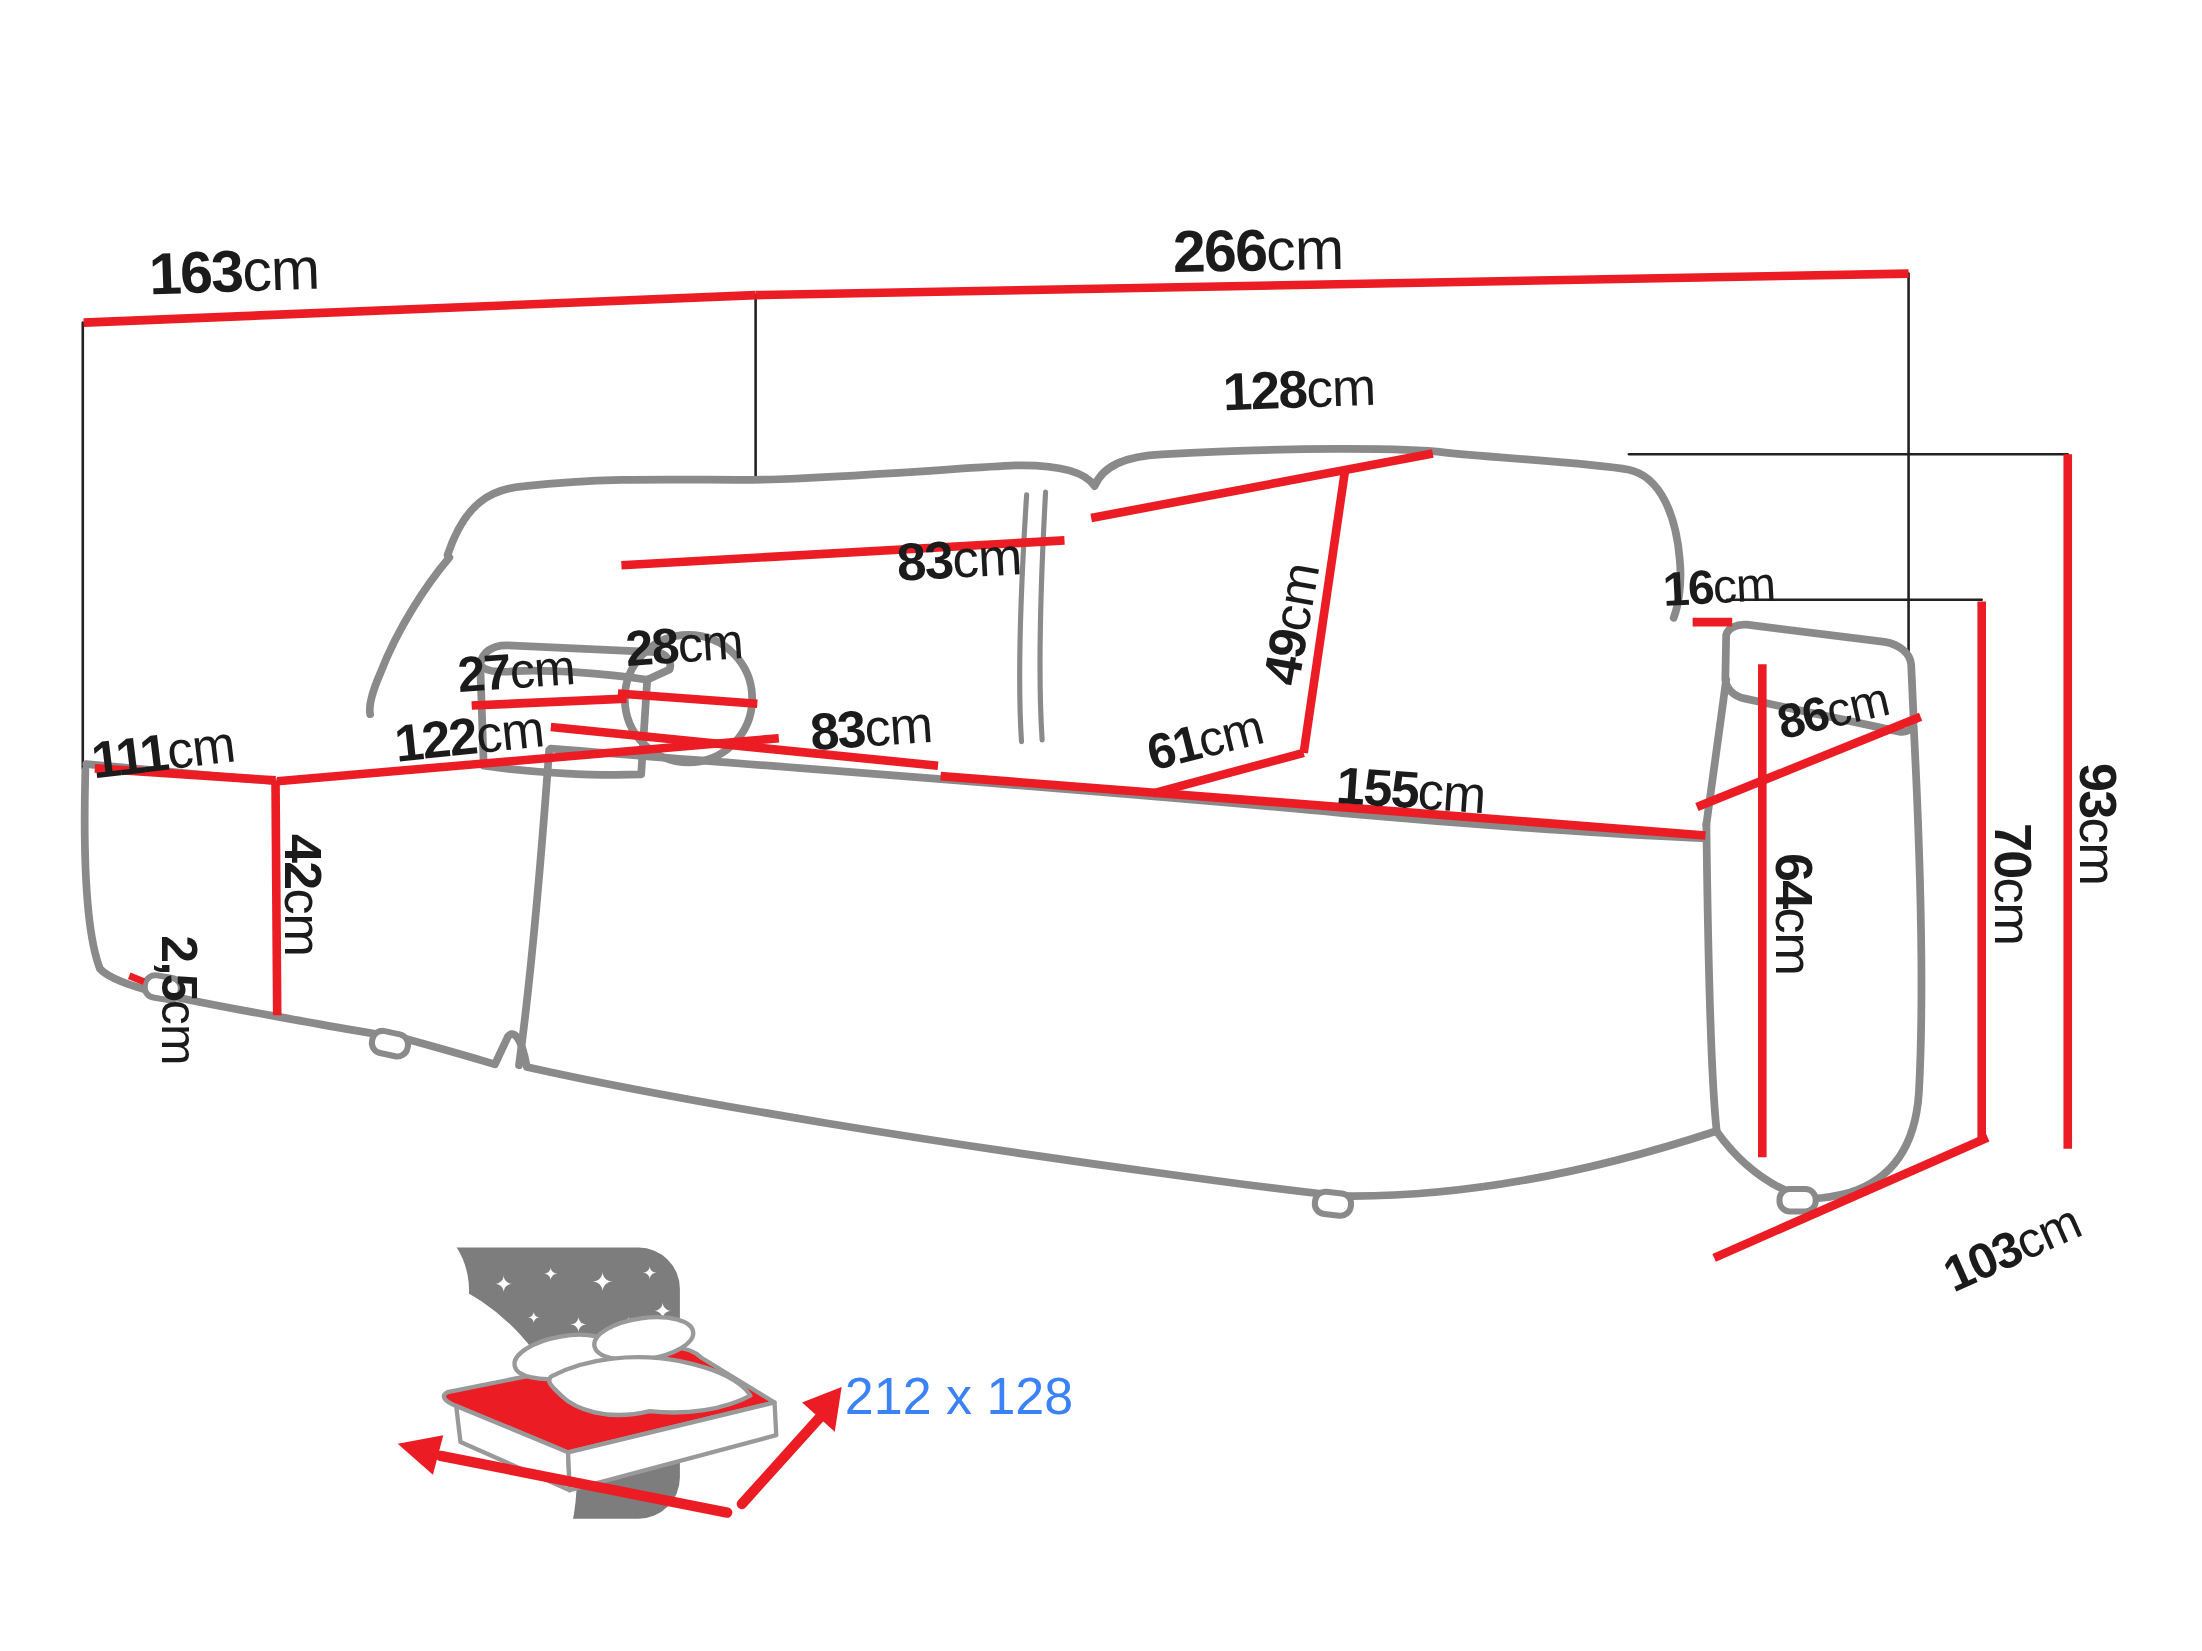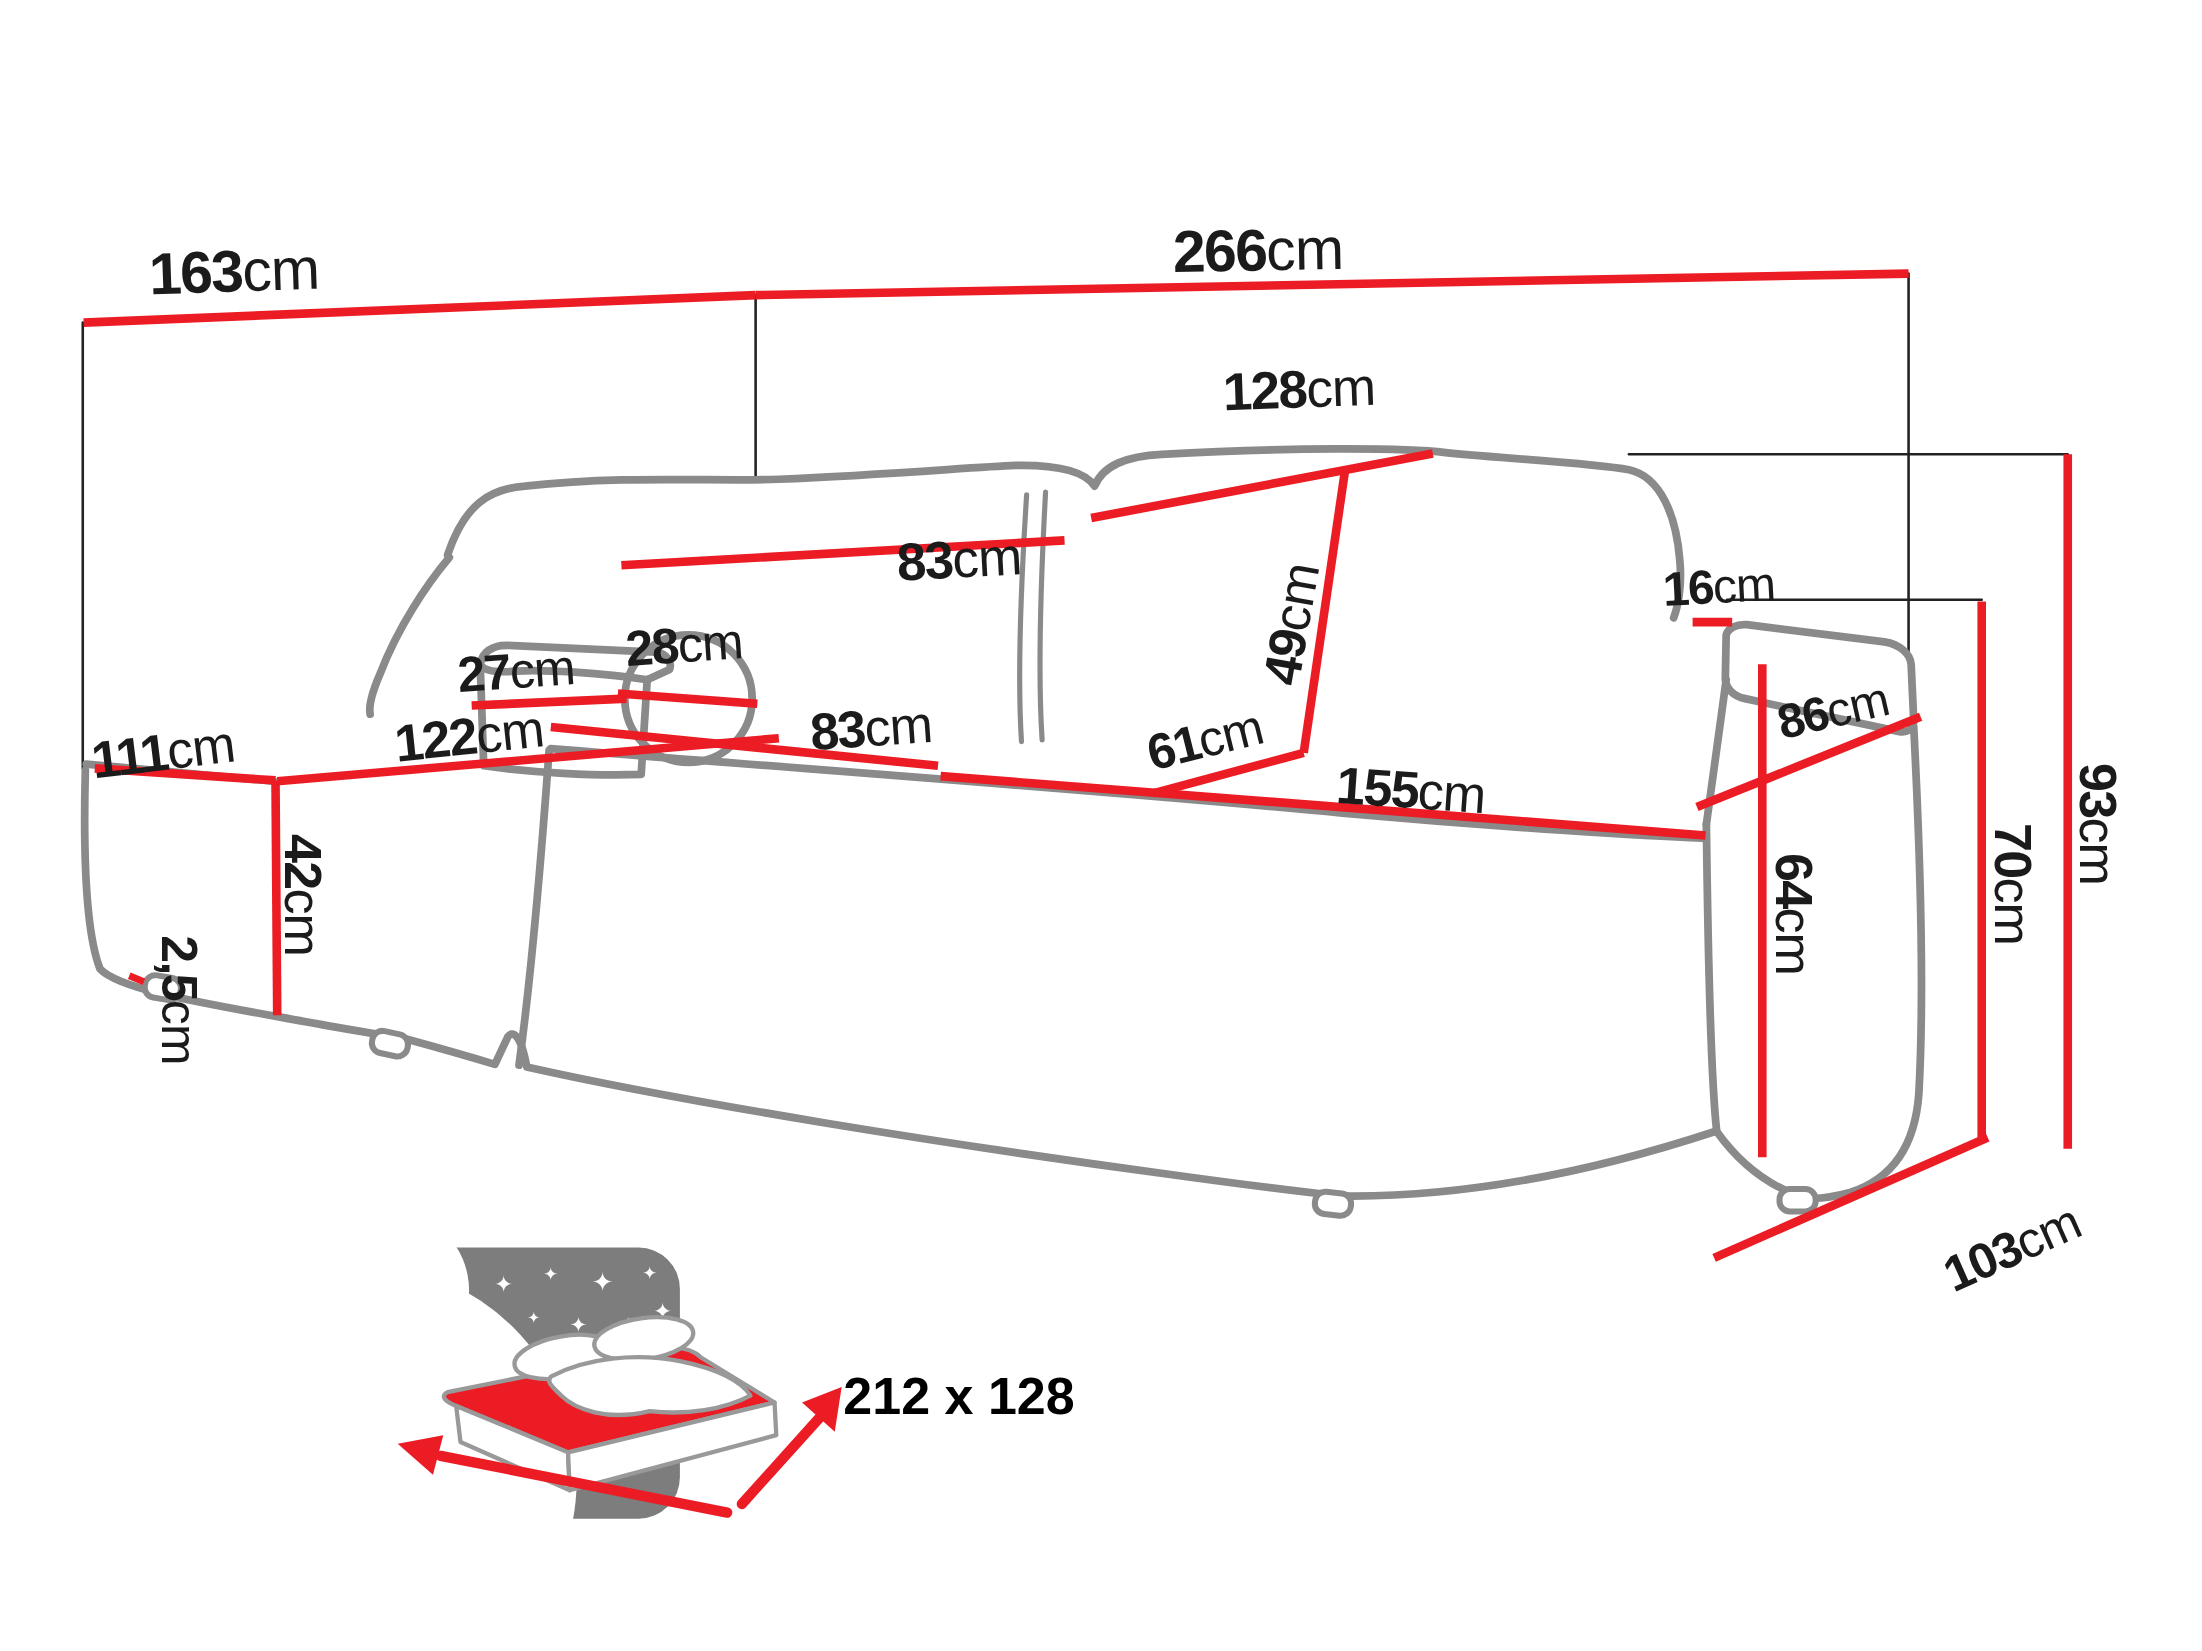--- a/index.html
+++ b/index.html
@@ -11,21 +11,21 @@
   .dim{
     position:absolute;left:var(--x);top:var(--y);
     transform:translate(-50%,-50%) rotate(var(--r,0deg));
     font-size:var(--fs,52px);font-weight:700;color:#1b1b1b;
     white-space:nowrap;letter-spacing:-1.7px;line-height:1;
   }
   .dim .u{font-weight:400;letter-spacing:-0.9px;}
   .bedsize{
     position:absolute;left:var(--x);top:var(--y);
     transform:translate(-50%,-50%);
-    font-size:52px;font-weight:700;color:#000000;
+    font-size:52px;font-weight:400;color:#3b82f6;
     white-space:nowrap;letter-spacing:0px;line-height:1;
   }
 </style>
 </head>
 <body>
 
 <div id="stage">
 
   <svg id="lineart" width="2203" height="1652" viewBox="0 0 2560 1920" fill="none" stroke-linecap="round" stroke-linejoin="round">
 

